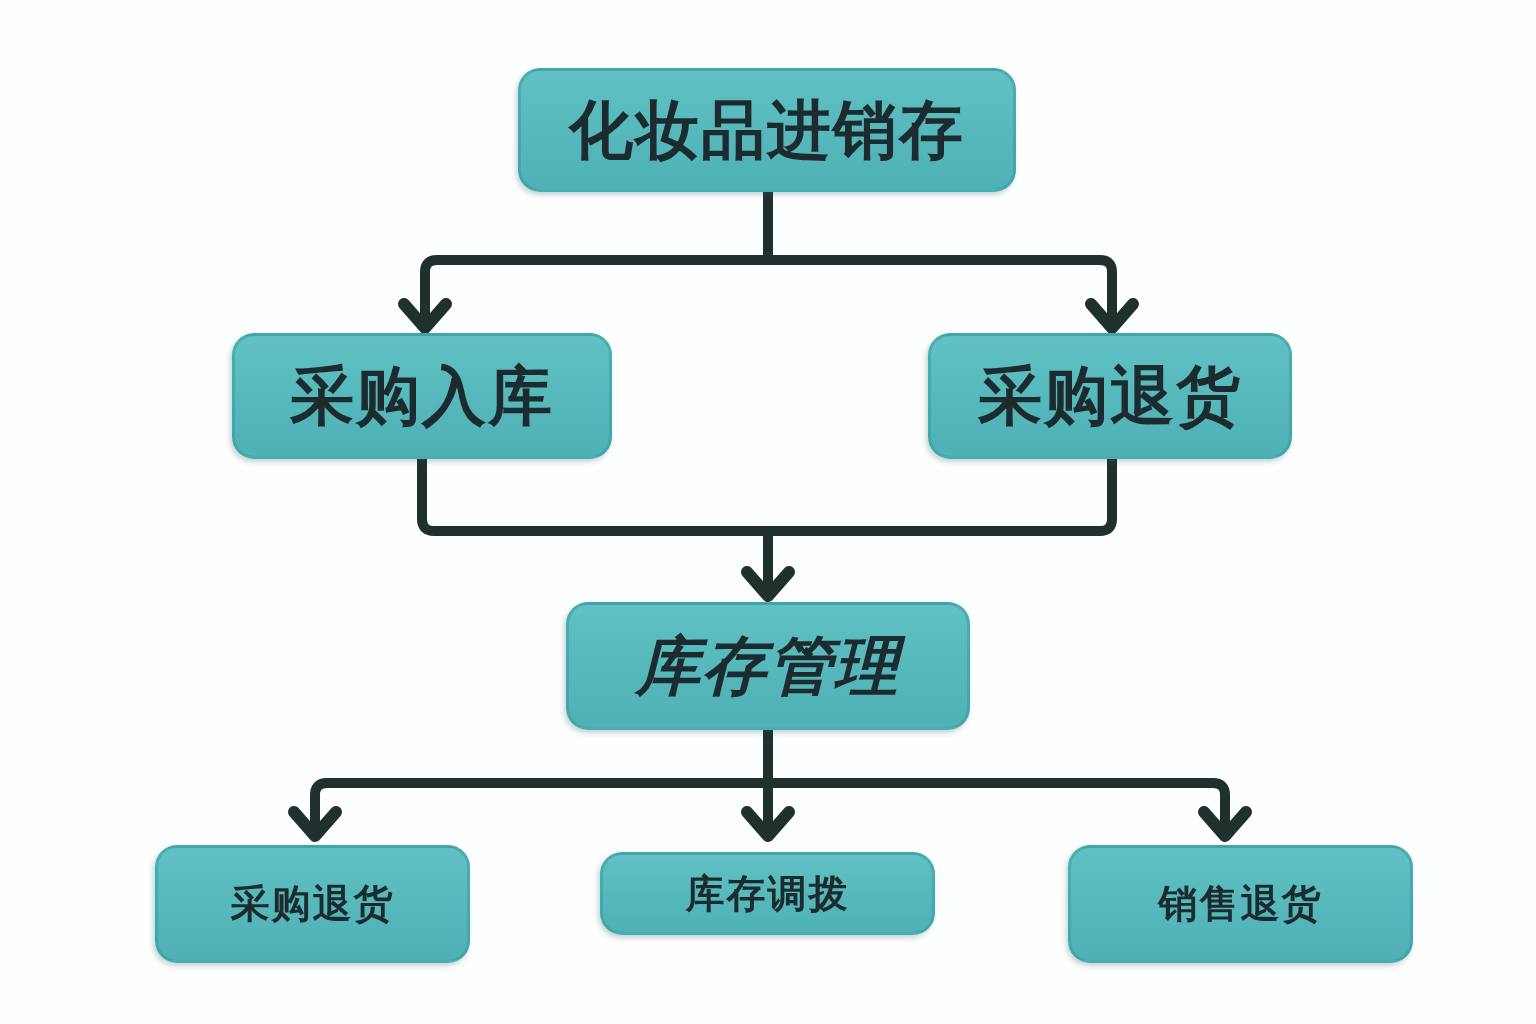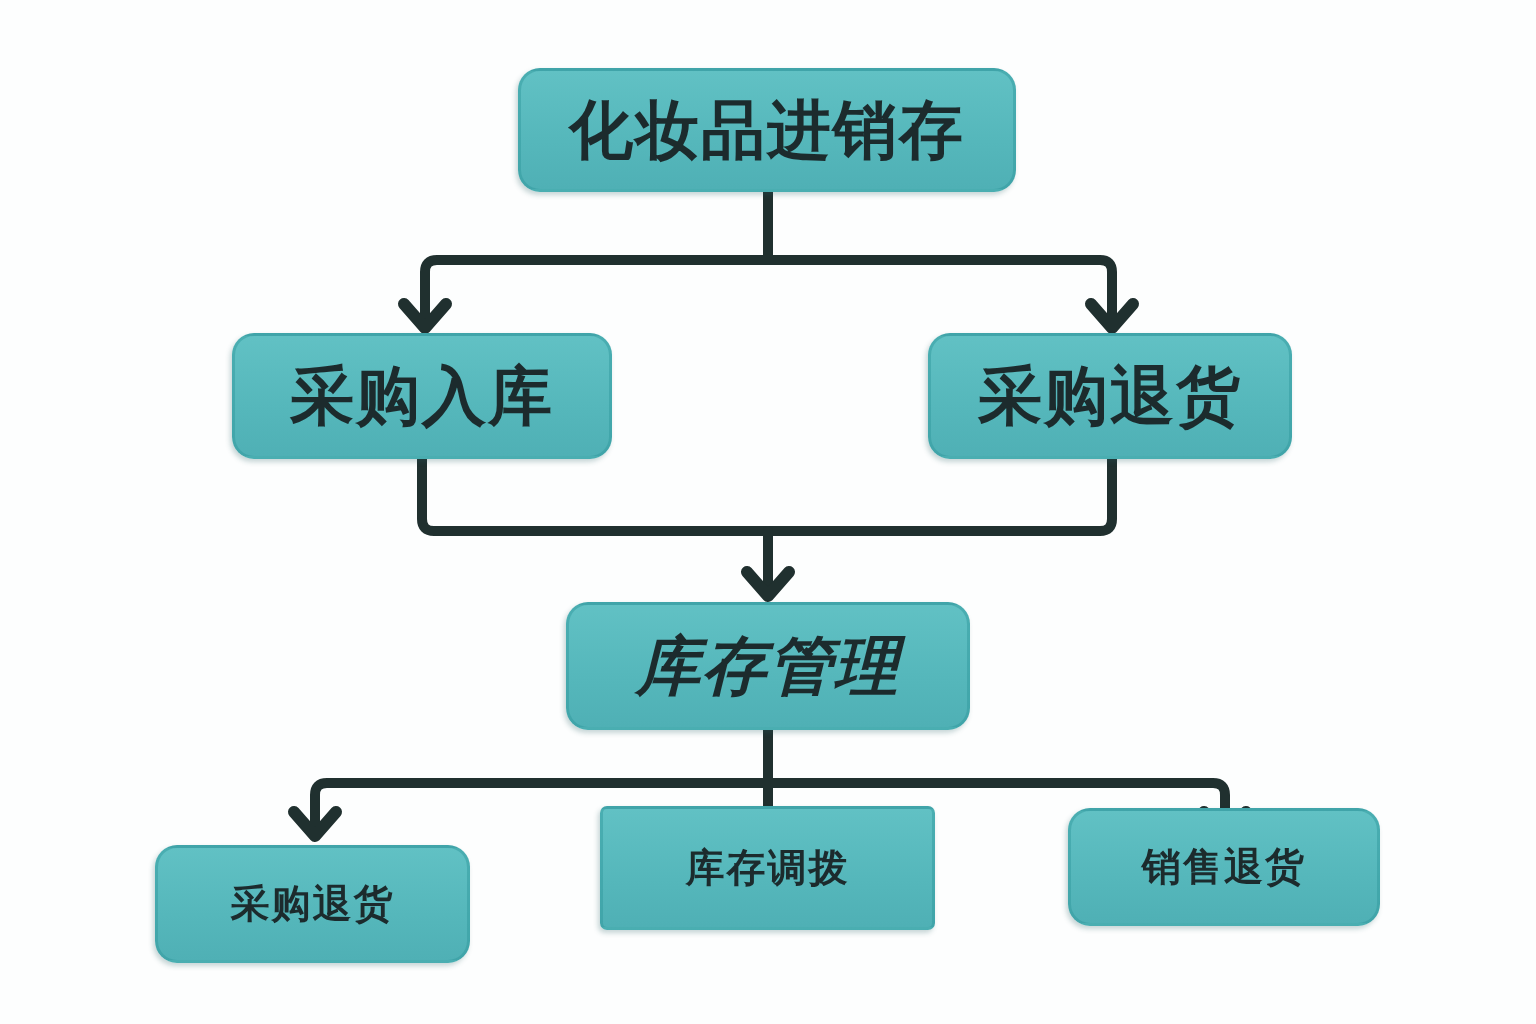--- a/index.html
+++ b/index.html
@@ -49,22 +49,22 @@
     white-space: nowrap;
   }
   .size-lg { font-size: 64px; }
   .size-md { font-size: 39px; }
 
   .node-root             { left: 518px;  top: 68px;  width: 498px; height: 124px; }
   .node-purchase-inbound { left: 232px;  top: 333px; width: 380px; height: 126px; }
   .node-sales-outbound   { left: 928px;  top: 333px; width: 364px; height: 126px; }
   .node-inventory        { left: 566px;  top: 602px; width: 404px; height: 128px; font-style: italic; }
   .node-purchase-return  { left: 155px;  top: 845px; width: 315px; height: 118px; }
-  .node-transfer         { left: 600px;  top: 806px; width: 335px; height: 124px; border-radius: 7px; }
-  .node-sales-return     { left: 1068px; top: 808px; width: 312px; height: 118px; justify-content: center; }
+  .node-transfer         { left: 600px;  top: 852px; width: 335px; height: 83px; }
+  .node-sales-return     { left: 1068px; top: 845px; width: 345px; height: 118px; justify-content: center; }
 </style>
 </head>
 <body>
 
 <div class="canvas">
 
   <svg class="edges" viewBox="0 0 1536 1024" aria-hidden="true">
 
     <path d="M768 190 V260"></path>
 

